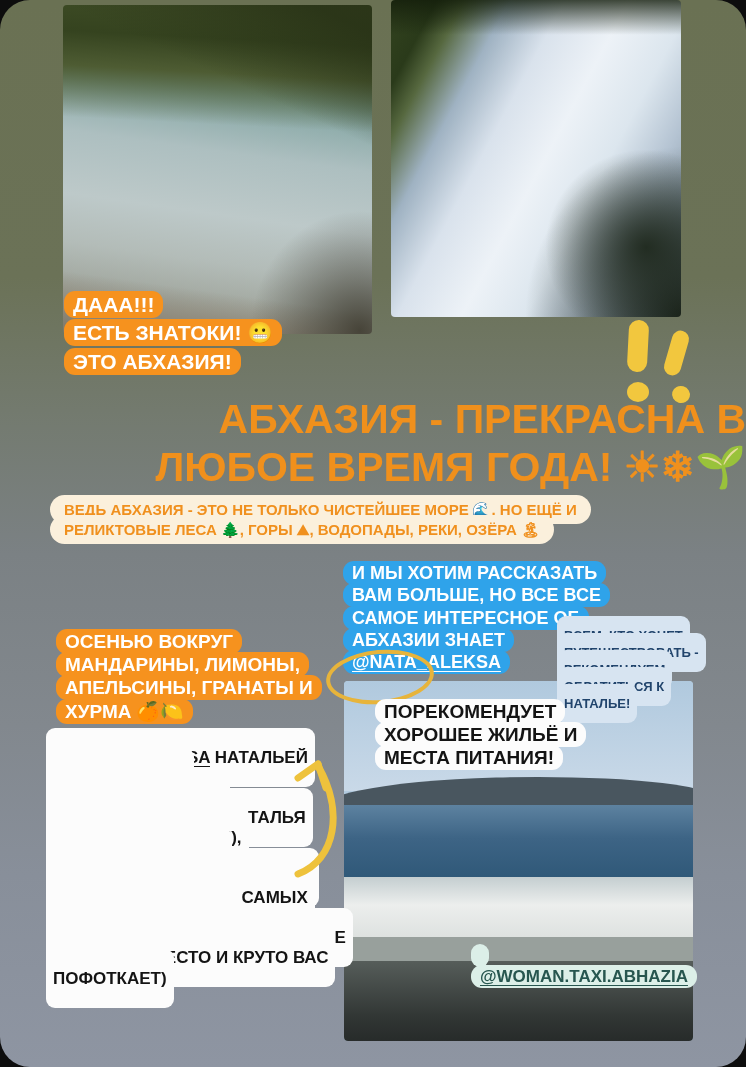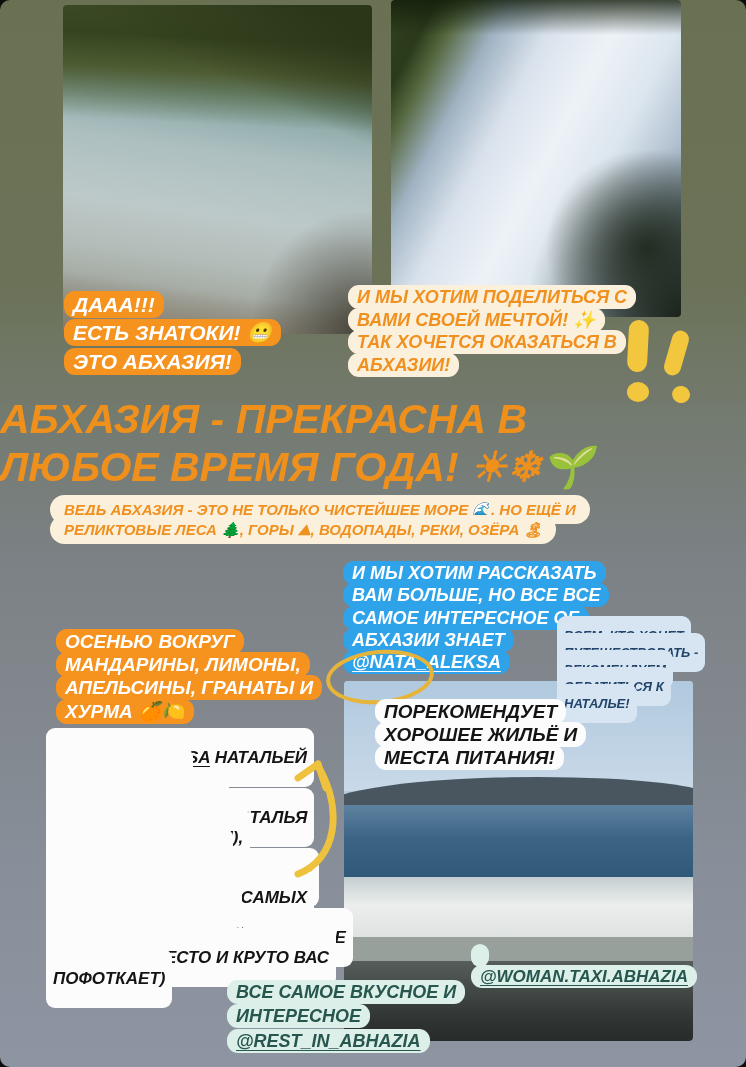--- a/index.html
+++ b/index.html
@@ -1,19 +1,19 @@
 <!DOCTYPE html>
 <html><head>
 <meta charset="utf-8">
 <style>
   html,body{margin:0;padding:0;background:#0d0d0d;}
   .stage{position:relative;width:746px;height:1067px;background:#0d0d0d;overflow:hidden;
          font-family:"Liberation Sans", sans-serif;}
-  .story{position:absolute;inset:0;border-radius:10px;overflow:hidden;
-         background:linear-gradient(180deg,#6a7153 0%,#6b7257 26%,#747b71 40%,#7b8184 52%,#82888e 68%,#888f9a 82%,#8e95a2 100%);font-style:italic;}
+  .story{position:absolute;inset:0;border-radius:30px;overflow:hidden;
+         background:linear-gradient(180deg,#6a7153 0%,#6b7257 26%,#747b71 40%,#7b8184 52%,#82888e 68%,#888f9a 82%,#8e95a2 100%);}
 
   
   .photo{position:absolute;border-radius:4px;overflow:hidden;}
   .photo-river{left:63px;top:5px;width:309px;height:329px;
     background:
       linear-gradient(205deg, rgba(40,50,22,.85) 6%, rgba(40,50,22,0) 30%),
       linear-gradient(183deg, #3f4d26 0%, #35431f 12%, #4e5c33 22%, rgba(78,92,51,0) 37%),
       radial-gradient(ellipse at 96% 99%, rgba(62,59,48,.9) 0%, rgba(62,59,48,0) 26%),
       linear-gradient(8deg, #7b7667 0%, #8e887a 7%, rgba(142,136,122,0) 17%),
       linear-gradient(188deg, #7fa3a0 28%, #adbfc0 45%, #bdc9c9 62%, #b3bcb8 75%, #9fa49b 88%, #8b8c7e 100%);}
@@ -44,21 +44,21 @@
   .orange .sticker{background:#f6921e;color:#fff;}
   .cream  .sticker{background:#fbf0dc;color:#f0901e;}
   .blue   .sticker{background:#2fa3ea;color:#fff;}
   .paleblue .sticker{background:#d7e4f1;color:#21446c;}
   .white  .sticker{background:#fcfcfc;color:#141414;}
   .teal   .sticker{background:#dcefe8;color:#27564f;}
   .handle{text-decoration:underline;text-underline-offset:3px;}
 
   .b-daaa{left:64px;top:291px;font-size:21px;line-height:1.35;}
   .b-dream{left:348px;top:286px;font-size:18px;line-height:1.26;}
-  .b-heading{left:0;top:396px;width:746px;text-align:left;color:#f0901c;
+  .b-heading{left:0;top:396px;width:746px;text-align:right;color:#f0901c;
     font-size:41px;line-height:1.17;white-space:pre-line;}
   .b-seafacts{left:50px;top:500px;font-size:15px;line-height:1.32;}
   .b-seafacts .sticker{border-radius:18px;padding:6px 14px;}
   .b-magnolia{left:56px;top:568px;font-size:19px;line-height:1.22;}
   .b-autumn{left:56px;top:630px;font-size:19px;line-height:1.22;}
   .b-know{left:343px;top:562px;font-size:18px;line-height:1.24;}
   .b-recommend{left:557px;top:628px;font-size:13px;line-height:1.3;}
   .b-recommend .sticker{border-radius:9px;padding:12px 7px;}
   .b-housing{left:375px;top:701px;font-size:19px;line-height:1.2;}
   .b-list{left:46px;top:748px;font-size:17px;line-height:1.18;}
@@ -96,26 +96,20 @@
       <div class="sea-wet"></div>
       <div class="sea-pebbles"></div>
     </div>
 
     <div class="bubble orange b-daaa">
       <span class="sticker">ДААА!!!
 ЕСТЬ ЗНАТОКИ! 😬
 ЭТО АБХАЗИЯ!</span>
     </div>
 
-    <div class="bubble cream b-dream">
-      <span class="sticker">И МЫ ХОТИМ ПОДЕЛИТЬСЯ С
-ВАМИ СВОЕЙ МЕЧТОЙ! ✨
-ТАК ХОЧЕТСЯ ОКАЗАТЬСЯ В
-АБХАЗИИ!</span>
-    </div>
 
     <div class="bangbang">
       <div class="bang-bar bang-bar1"></div>
       <div class="bang-dot bang-dot1"></div>
       <div class="bang-bar bang-bar2"></div>
       <div class="bang-dot bang-dot2"></div>
     </div>
 
     <div class="bubble b-heading">АБХАЗИЯ - ПРЕКРАСНА В
 ЛЮБОЕ ВРЕМЯ ГОДА! ☀❄🌱</div>
@@ -170,23 +164,19 @@
     </div>
 
     <div class="arrow-wrap">
       <svg width="64" height="130" viewBox="0 0 64 130">
         <path d="M 12 122 C 50 108 58 58 32 14" stroke="#eec23c" stroke-width="7" fill="none" stroke-linecap="round"></path>
         <path d="M 32 12 L 12 26" stroke="#eec23c" stroke-width="7" fill="none" stroke-linecap="round"></path>
         <path d="M 32 12 L 40 36" stroke="#eec23c" stroke-width="7" fill="none" stroke-linecap="round"></path>
       </svg>
     </div>
 
-    <div class="bubble teal b-tasty">
-      <span class="sticker"><span>ВСЕ САМОЕ ВКУСНОЕ И
-ИНТЕРЕСНОЕ</span><br><span class="handle">@REST_IN_ABHAZIA</span></span>
-    </div>
 
     <div class="bubble teal b-visit">
       <span class="sticker"><br><span class="handle">@WOMAN.TAXI.ABHAZIA</span></span>
     </div>
 
   </div>
 </div>
 
 </body></html>

